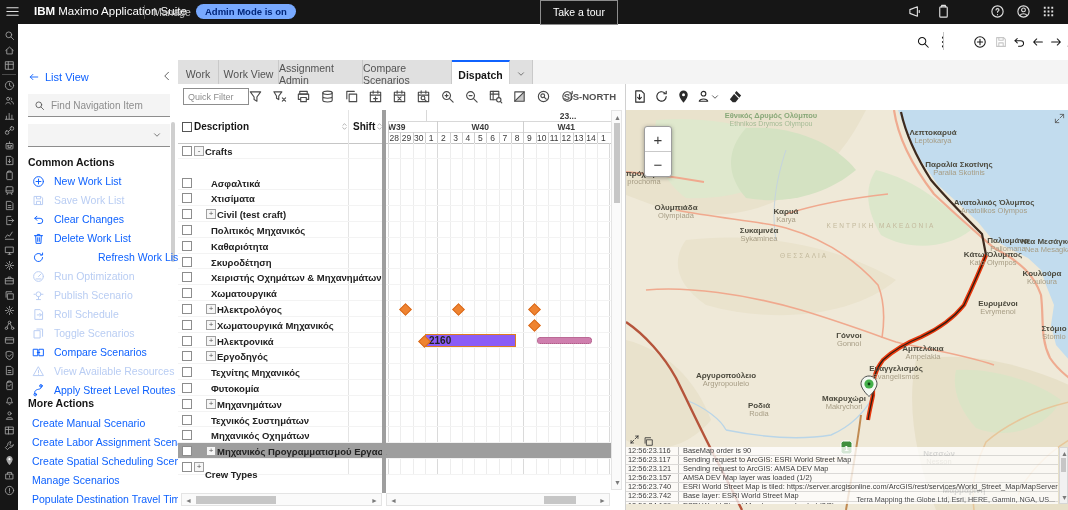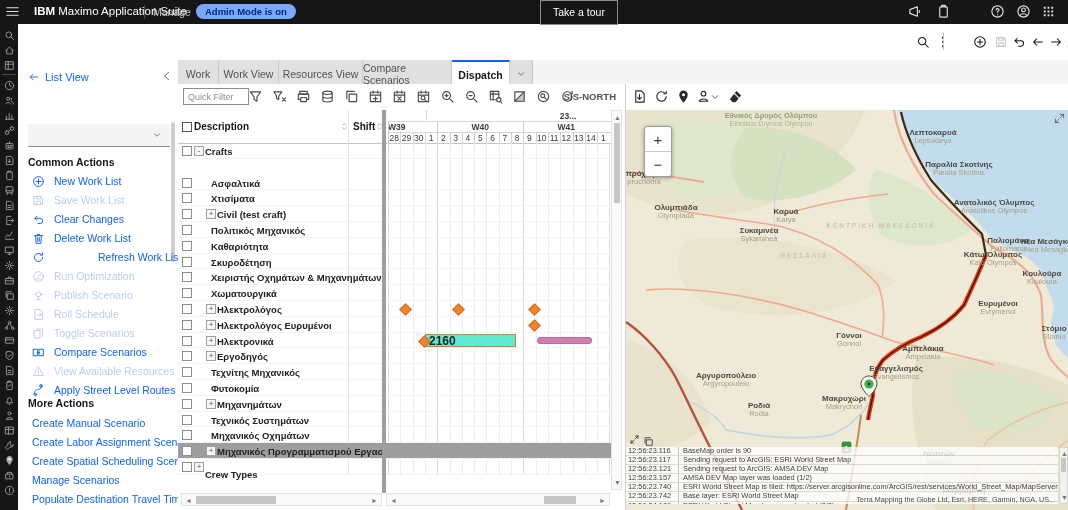--- a/index.html
+++ b/index.html
@@ -63,21 +63,21 @@
   #splitbar{position:absolute;left:204px;top:0;width:4px;height:383px;background:#9e9e9e}
   .tl-line{position:absolute;width:1px;background:#ededed}
   .tl-hline{position:absolute;height:1px;background:#f2f2f2}
   .tl-cell{position:absolute;font-size:8.5px;color:#3a3a3a;text-align:center}
   .tl-border{position:absolute;width:1px;background:#cfcfcf}
   .row-label{position:absolute;font-size:9.5px;font-weight:bold;color:#222;white-space:nowrap}
   .cb{position:absolute;width:8px;height:8px;border:1px solid #8d8d8d;background:#fff}
   .expander{position:absolute;width:8px;height:8px;border:1px solid #a0a0a0;background:#f6f6f6;
             font-size:8px;line-height:7px;text-align:center;color:#555}
   .diamond{position:absolute;width:7px;height:7px;background:#ef8330;border:1px solid #d96c1f;transform:rotate(45deg)}
-  #gbar{position:absolute;background:#5eead4;border:1px solid #e07c1e;box-sizing:border-box;font-size:12px;
+  #gbar{position:absolute;background:#8b5cf6;border:1px solid #e07c1e;box-sizing:border-box;font-size:10px;
         color:#222;padding-left:3px;line-height:12px;font-weight:bold}
   #pinkbar{position:absolute;background:#cf7fae;border:1px dotted #a8577f;border-radius:4px;box-sizing:border-box}
   
   .sbar{position:absolute;background:#fafafa;border:1px solid #e4e4e4;box-sizing:border-box}
   .sthumb{position:absolute;background:#c6c6c6}
   .sarrow{position:absolute;font-size:7px;color:#7a7a7a;line-height:1}
   
   #mappanel{left:625px;top:84px;width:443px;height:426px;border-left:1px solid #d0d0d0;box-sizing:border-box}
   #mtoolbar{position:absolute;left:0;top:0;width:443px;height:26px;background:#fff;border-bottom:1px solid #dcdcdc}
   .mticn{top:5px;width:15px;height:15px;color:#2a2a2a}
@@ -382,20 +382,29 @@
   <span id="navback" class="abs"><span class="icn">
         <svg viewBox="0 0 16 16">
           <path d="M13 8H3M6.5 4.5L3 8l3.5 3.5"></path>
         </svg>
       </span><span>List View</span></span>
   <span id="navcollapse" class="abs icn">
       <svg viewBox="0 0 16 16">
         <path d="M10 3L5 8l5 5"></path>
       </svg>
     </span>
+  <div id="navsearch" class="abs">
+    <span class="icn">
+        <svg viewBox="0 0 16 16">
+          <circle cx="7" cy="7" r="4.2"></circle>
+          <path d="M10.2 10.2L14 14"></path>
+        </svg>
+      </span>
+    <span>Find Navigation Item</span>
+  </div>
   <div id="navselect" class="abs">
     <span class="icn">
         <svg viewBox="0 0 16 16">
           <path d="M4 6l4 4 4-4"></path>
         </svg>
       </span>
   </div>
   <div class="abs navhdr" style="top:96px">Common Actions</div>
   <div id="commonactions"></div>
   <div class="abs navhdr" style="top:337px">More Actions</div>
@@ -523,21 +532,21 @@
       <span>Manage Scenarios</span>
     </div>
     <div class="abs navitem" style="top: 430px;">
       <span>Populate Destination Travel Tim...</span>
     </div>
   </div>
 
 <div id="tabstrip" class="abs">
     <div class="tab" style="left: 0px; width: 41px;">Work</div>
     <div class="tab" style="left: 41px; width: 60px;">Work View</div>
-    <div class="tab" style="left: 101px; width: 84px;">Resources View</div>
+    <div class="tab" style="left: 101px; width: 84px;">Assignment Admin</div>
     <div class="tab" style="left: 185px; width: 89px;">Compare Scenarios</div>
     <div class="tab active" style="left: 274px; width: 58px;">Dispatch</div>
     <div class="tab" style="left: 332px; width: 23px;">
       <span class="icn">
         <svg viewBox="0 0 16 16">
           <path d="M4 6l4 4 4-4"></path>
         </svg>
       </span>
     </div>
   </div>
@@ -749,21 +758,21 @@
         <div class="row-label" style="left: 33px; top: 3px;">Χωματουργικά</div>
       </div>
       <div style="position: absolute; left: 0px; top: 158px; width: 433px; height: 15.8px; border-bottom: 1px solid rgb(243, 243, 243); box-sizing: border-box; background: transparent;">
         <div class="cb" style="left: 4px; top: 3px;"></div>
         <div class="expander" style="left: 28px; top: 3px;">+</div>
         <div class="row-label" style="left: 39px; top: 3px;">Ηλεκτρολόγος</div>
       </div>
       <div style="position: absolute; left: 0px; top: 173.8px; width: 433px; height: 15.8px; border-bottom: 1px solid rgb(243, 243, 243); box-sizing: border-box; background: transparent;">
         <div class="cb" style="left: 4px; top: 3px;"></div>
         <div class="expander" style="left: 28px; top: 3px;">+</div>
-        <div class="row-label" style="left: 39px; top: 3px;">Ηλεκτρολόγος Ευρυμένοι</div>
+        <div class="row-label" style="left: 39px; top: 3px;">Χωματουργικά Μηχανικός</div>
       </div>
       <div style="position: absolute; left: 0px; top: 189.6px; width: 433px; height: 15.8px; border-bottom: 1px solid rgb(243, 243, 243); box-sizing: border-box; background: transparent;">
         <div class="cb" style="left: 4px; top: 3px;"></div>
         <div class="expander" style="left: 28px; top: 3px;">+</div>
         <div class="row-label" style="left: 39px; top: 3px;">Ηλεκτρονικά</div>
       </div>
       <div style="position: absolute; left: 0px; top: 205.4px; width: 433px; height: 15.8px; border-bottom: 1px solid rgb(243, 243, 243); box-sizing: border-box; background: transparent;">
         <div class="cb" style="left: 4px; top: 3px;"></div>
         <div class="expander" style="left: 28px; top: 3px;">+</div>
         <div class="row-label" style="left: 39px; top: 3px;">Εργοδηγός</div>

